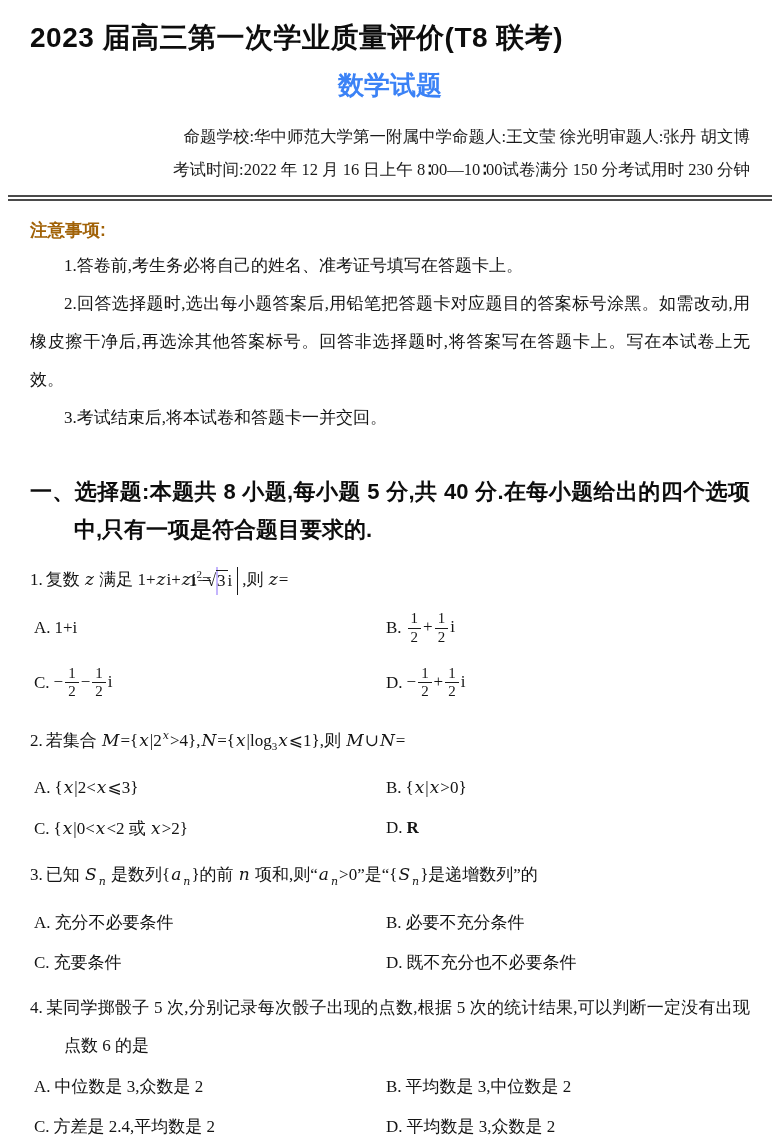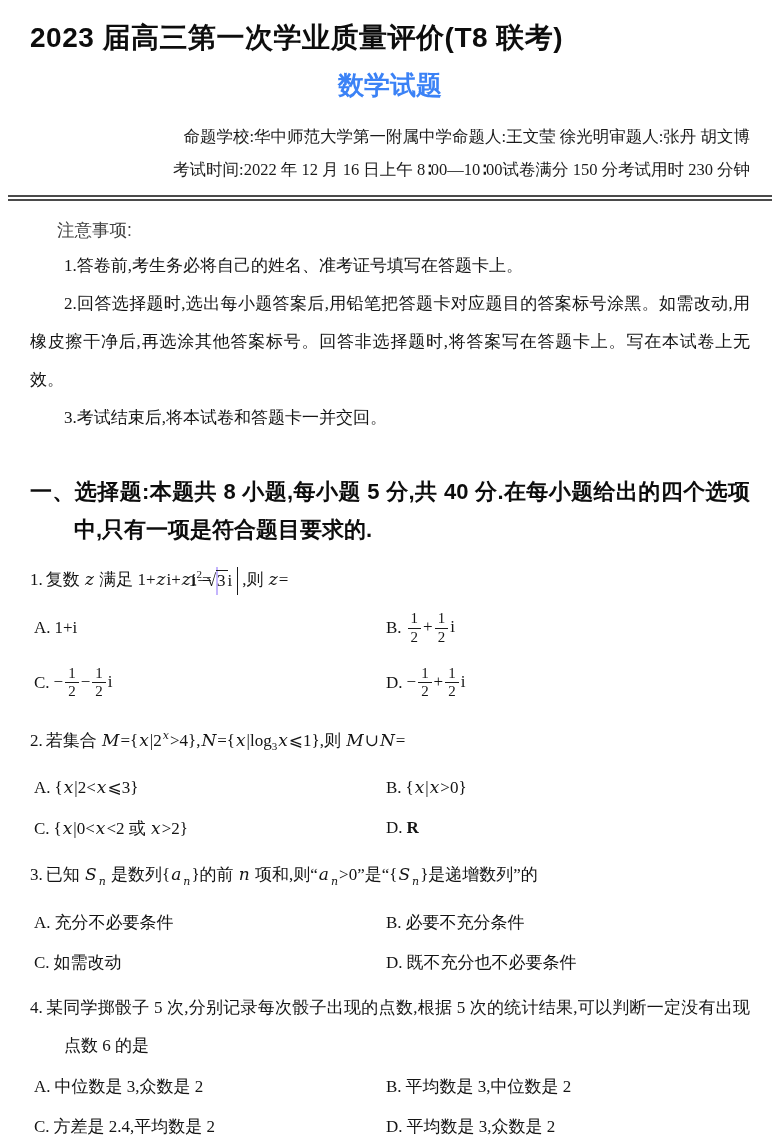--- a/index.html
+++ b/index.html
@@ -14,22 +14,22 @@
     letter-spacing:0.5px;
   }
   .hd-subtitle{
     font-family:"Liberation Sans","DejaVu Sans",sans-serif;font-weight:700;
     font-size:26px;line-height:34px;text-align:center;margin:12px 0 0;color:#3b82f6;
   }
   .meta{margin-top:18px;font-size:16.5px;color:#1a1a1a;}
   .meta-row{display:flex;justify-content:flex-end;line-height:33px;}
   .rule{margin:9px -22px 0;height:6px;box-sizing:border-box;
     border-top:2px solid #4a4a4a;border-bottom:2px solid #4a4a4a;}
-  .notice-h{font-family:"Liberation Sans","DejaVu Sans",sans-serif;font-weight:400;
-    font-size:17.5px;line-height:26px;margin-top:16px;color:#404040;margin-left:27px;}
+  .notice-h{font-family:"Liberation Sans","DejaVu Sans",sans-serif;font-weight:700;
+    font-size:17.5px;line-height:26px;margin-top:16px;color:#a16207;}
   .notice p{margin:0;text-indent:2em;text-align:justify;line-height:38px;}
   .notice p:first-of-type{margin-top:4px;}
   .sec-h{font-family:"Liberation Sans","DejaVu Sans",sans-serif;font-weight:700;
     font-size:22px;line-height:38px;margin-top:36px;
     padding-left:2em;text-indent:-2em;text-align:justify;color:#0d0d0d;}
   .question{margin-top:2px;}
   .q-stem{line-height:38px;margin-top:6px;padding-left:2em;text-indent:-2em;text-align:justify;}
   .q-num{margin-right:3px;}
   .opts{display:grid;grid-template-columns:352px auto;padding-left:4px;margin:2px 0 2px;}
   .opt{line-height:30px;margin:5px 0;}
@@ -128,21 +128,21 @@
       <div class="opt"><span class="opt-label">C.</span><span class="opt-text">{<i class="v">x</i>|0&lt;<i class="v">x</i>&lt;2 或 <i class="v">x</i>&gt;2}</span></div>
       <div class="opt"><span class="opt-label">D.</span><span class="opt-text"><b>R</b></span></div>
     </div>
   </div>
 
   <div class="question">
     <div class="q-stem"><span class="q-num">3.</span><span class="q-text">已知 <i class="v">S</i><sub><i class="v">n</i></sub> 是数列{<i class="v">a</i><sub><i class="v">n</i></sub>}的前 <i class="v">n</i> 项和,则“<i class="v">a</i><sub><i class="v">n</i></sub>&gt;0”是“{<i class="v">S</i><sub><i class="v">n</i></sub>}是递增数列”的</span></div>
     <div class="opts">
       <div class="opt"><span class="opt-label">A.</span><span class="opt-text">充分不必要条件</span></div>
       <div class="opt"><span class="opt-label">B.</span><span class="opt-text">必要不充分条件</span></div>
-      <div class="opt"><span class="opt-label">C.</span><span class="opt-text">如需改动</span></div>
+      <div class="opt"><span class="opt-label">C.</span><span class="opt-text">充要条件</span></div>
       <div class="opt"><span class="opt-label">D.</span><span class="opt-text">既不充分也不必要条件</span></div>
     </div>
   </div>
 
   <div class="question">
     <div class="q-stem"><span class="q-num">4.</span><span class="q-text">某同学掷骰子 5 次,分别记录每次骰子出现的点数,根据 5 次的统计结果,可以判断一定没有出现点数 6 的是</span></div>
     <div class="opts">
       <div class="opt"><span class="opt-label">A.</span><span class="opt-text">中位数是 3,众数是 2</span></div>
       <div class="opt"><span class="opt-label">B.</span><span class="opt-text">平均数是 3,中位数是 2</span></div>
       <div class="opt"><span class="opt-label">C.</span><span class="opt-text">方差是 2.4,平均数是 2</span></div>

